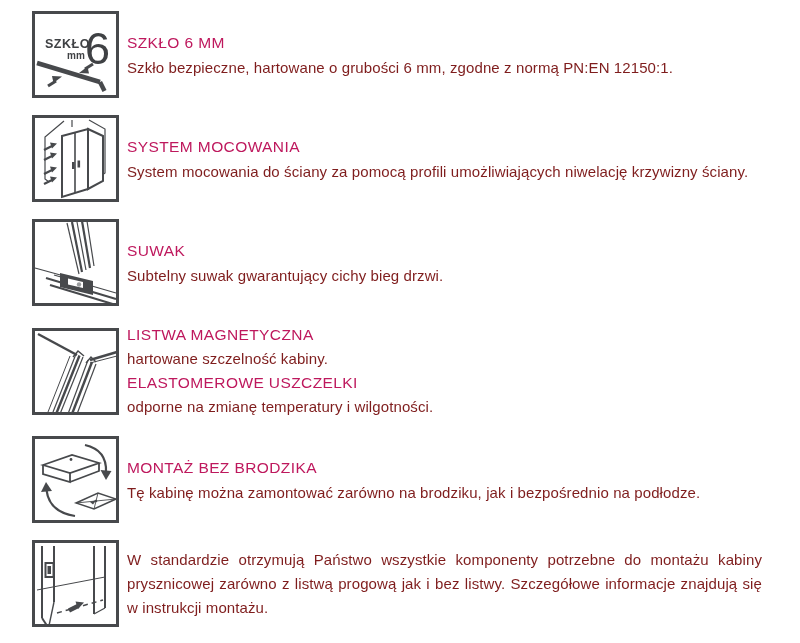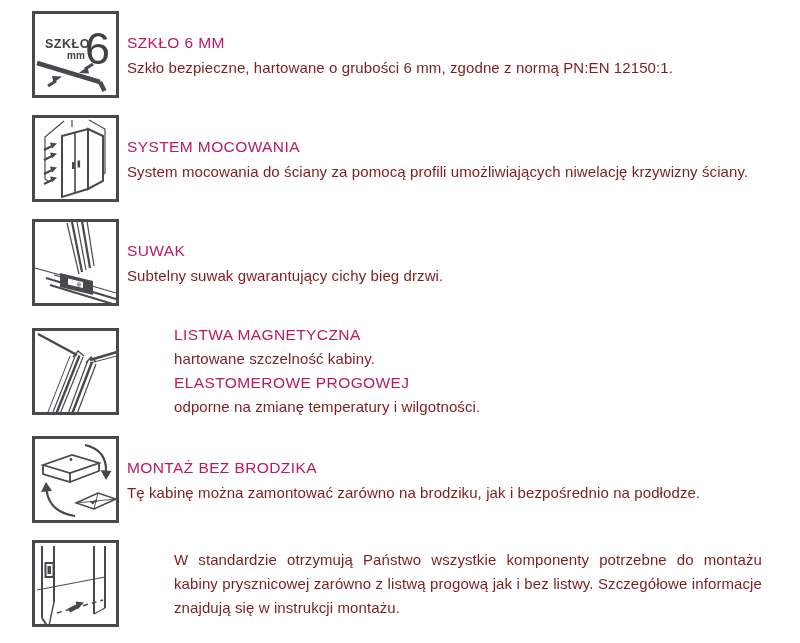--- a/index.html
+++ b/index.html
@@ -29,21 +29,21 @@
     color:#be185d;
     letter-spacing:0.4px;
   }
   .feature-body {
     font-size:15px;
     line-height:25px;
     color:#7f1d1d;
     letter-spacing:0.1px;
     text-align:justify;
   }
-  .tight .feature-title, .tight .feature-body { line-height:24px;margin-left:47px; }
+  .tight .feature-title, .tight .feature-body { line-height:24px; }
   
   .s { fill:none; stroke:#47494c; stroke-linecap:butt; }
   .sr { fill:none; stroke:#47494c; }
   .sw3 { stroke-width:3; }
   .f { fill:#47494c; stroke:none; }
   .wf { fill:#ffffff; stroke:#47494c; }
   text.t { fill:#3f4144; font-family:"Liberation Sans", sans-serif; }
 </style>
 </head>
 <body>
@@ -137,21 +137,21 @@
         <polyline class="s" stroke-width="1.4" points="54,35 59,29 64,34"></polyline>
         <line class="s" stroke-width="1.2" x1="56" y1="32" x2="36" y2="86"></line>
         <line class="s" stroke-width="2.4" x1="60" y1="34" x2="40" y2="86"></line>
         <line class="s" stroke-width="1.2" x1="64" y1="36" x2="45" y2="86"></line>
         <line class="s" stroke-width="1" x1="38" y1="28" x2="16" y2="84"></line>
       </svg>
     </div>
     <div class="text-col">
       <div class="feature-title">LISTWA MAGNETYCZNA</div>
       <div class="feature-body">hartowane szczelność kabiny.</div>
-      <div class="feature-title">ELASTOMEROWE PROGOWEJ</div>
+      <div class="feature-title">ELASTOMEROWE USZCZELKI</div>
       <div class="feature-body">odporne na zmianę temperatury i wilgotności.</div>
     </div>
   </div>
 
   <div class="feature-row">
     <div class="icon-box">
       <svg viewBox="0 0 87 87">
         <rect class="s sw3" x="1.5" y="1.5" width="84" height="84"></rect>
         <path class="s" stroke-width="2.2" d="M53 9 Q75 14 74 36"></path>
         <polygon class="f" points="74,44 68.5,34 79.5,35"></polygon>

